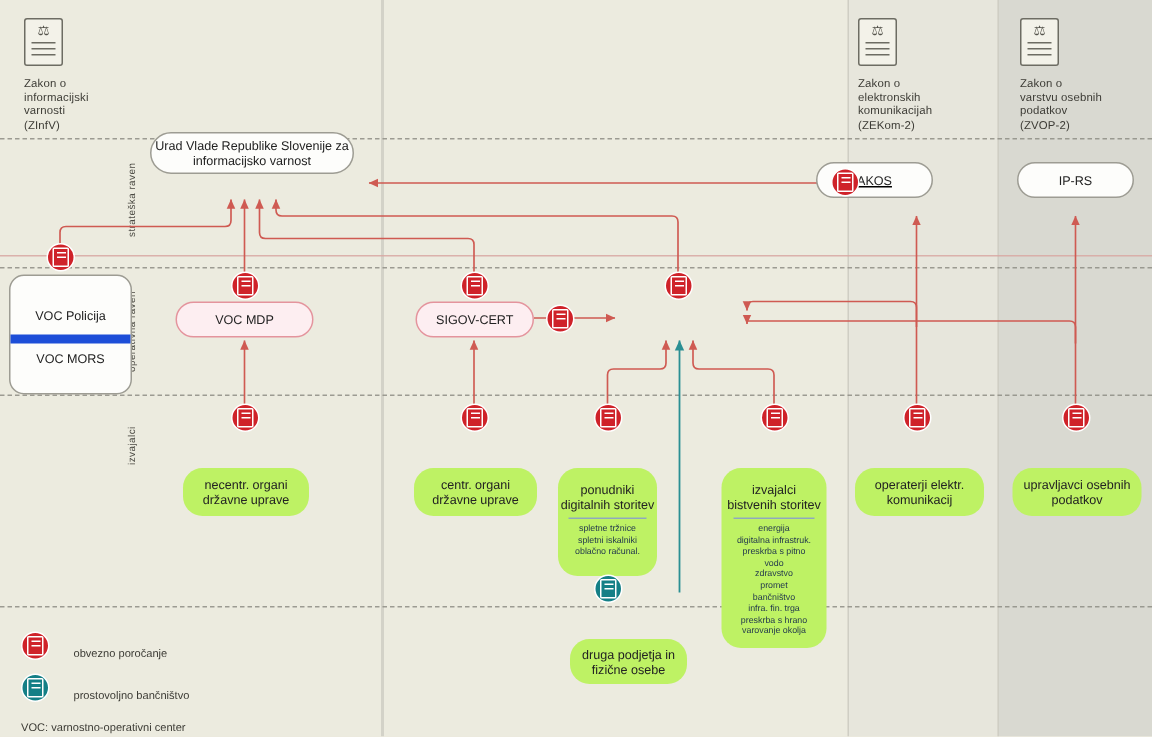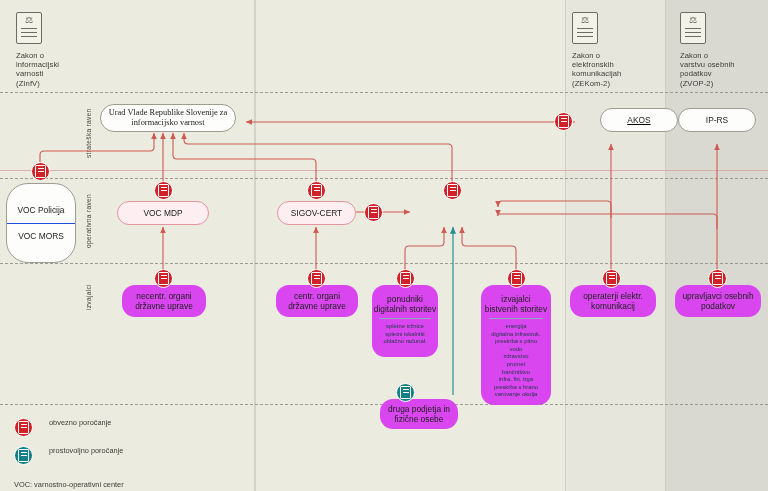--- a/index.html
+++ b/index.html
@@ -58,31 +58,31 @@
   }
   .node .title{font-size:8.4px;line-height:10px;color:#222;}
 
   .pill-white{
     background:#fdfdfb;border:1px solid #9d9c93;border-radius:16px;
   }
   .pill-pink{
     background:#fdeef1;border:1px solid #e4949d;border-radius:14px;
   }
   .pill-blue{
-    background:#d946ef;border:none;border-radius:13px;
+    background:#bef264;border:none;border-radius:13px;margin-top:27px;
   }
   .box-white{
     background:#fdfdfb;border:1px solid #9d9c93;border-radius:10px;
   }
 
   .stackitem{
     width:100%;height:33.3%;display:flex;align-items:center;justify-content:center;
     font-size:8.4px;color:#222;box-sizing:border-box;
   }
-  .stackitem + .stackitem{border-top:1px solid #1d4ed8;}
+  .stackitem + .stackitem{border-top:6px solid #1d4ed8;}
 
   .sublist{
     margin-top:4px;padding-top:4px;width:78%;
     border-top:1px solid #8fa9bd;
     font-size:5.9px;line-height:7.6px;color:#243a4d;
   }
 
   
   .badge{
     position:absolute;width:19px;height:19px;border-radius:50%;
@@ -98,21 +98,21 @@
   .badge .gl:before{
     content:"";position:absolute;left:1.5px;right:1.5px;top:2px;height:1.2px;background:#fff;
     box-shadow:0 3px 0 0 #fff;
   }
 
   
   svg.wires{position:absolute;left:0;top:0;width:768px;height:491px;overflow:visible;}
 
   
   .legend{position:absolute;left:14px;top:418px;width:230px;}
-  .legrow{display:flex;align-items:flex-start;height:22px;margin-bottom:6px;}
+  .legrow{display:flex;align-items:flex-end;height:22px;margin-bottom:6px;}
   .legrow .lb{
     width:19px;height:19px;border-radius:50%;display:flex;align-items:center;justify-content:center;
     border:1.5px solid #fff;box-sizing:border-box;flex:none;
   }
   .legrow .lb.red{background:#cf2229;}
   .legrow .lb.teal{background:#147f86;}
   .legrow .lb .gl{
     width:9px;height:11px;border:1.3px solid #fff;border-radius:1px;position:relative;
   }
   .legrow .lb .gl:before{
@@ -204,33 +204,33 @@
       <path d="M611,218 L611,205 Q611,201 607,201 L502,201 Q498,201 498,205 L498,207"></path>
 
       <path d="M717,229 L717,218 Q717,214 713,214 L502,214 Q498,214 498,214 L498,216"></path>
     </g>
     <g fill="none" stroke="#2a8f93" stroke-width="1.2" marker-end="url(#at)">
 
       <path d="M453,395 L453,227"></path>
     </g>
   </svg>
 
-  <div class="node pill-white" style="left:100px;top:104px;width:136px;height:28px;font-family:Liberation Serif, serif;">
+  <div class="node pill-white" style="left:100px;top:88px;width:136px;height:28px;">
     <div class="title">Urad Vlade Republike Slovenije za informacijsko varnost</div>
   </div>
 
-  <div class="node pill-white" style="left:600px;top:108px;width:78px;height:24px;text-decoration:underline;">
+  <div class="node pill-white" style="left:544px;top:108px;width:78px;height:24px;text-decoration:underline;">
     <div class="title">AKOS</div>
   </div>
 
   <div class="node pill-white" style="left:678px;top:108px;width:78px;height:24px;">
     <div class="title">IP-RS</div>
   </div>
 
-  <div class="node box-white" style="left:6px;top:183px;width:70px;height:80px;padding:0;border-radius:22px;">
+  <div class="node box-white" style="left:6px;top:183px;width:82px;height:80px;padding:0;">
     <div class="stackitem">VOC Policija</div>
     <div class="stackitem">VOC MORS</div>
   </div>
 
   <div class="node pill-pink" style="left:277px;top:201px;width:79px;height:24px;">
     <div class="title">SIGOV-CERT</div>
   </div>
 
   <div class="node pill-pink" style="left:117px;top:201px;width:92px;height:24px;">
     <div class="title">VOC MDP</div>
@@ -325,18 +325,18 @@
     <div class="legrow">
       <div class="lb red">
           <div class="gl"></div>
         </div>
       <div class="lt">obvezno poročanje</div>
     </div>
     <div class="legrow">
       <div class="lb teal">
           <div class="gl"></div>
         </div>
-      <div class="lt">prostovoljno poročanje</div>
+      <div class="lt">prostovoljno bančništvo</div>
     </div>
     <div class="legnote">VOC: varnostno-operativni center</div>
   </div>
 
 </div>
 
 </body></html>

